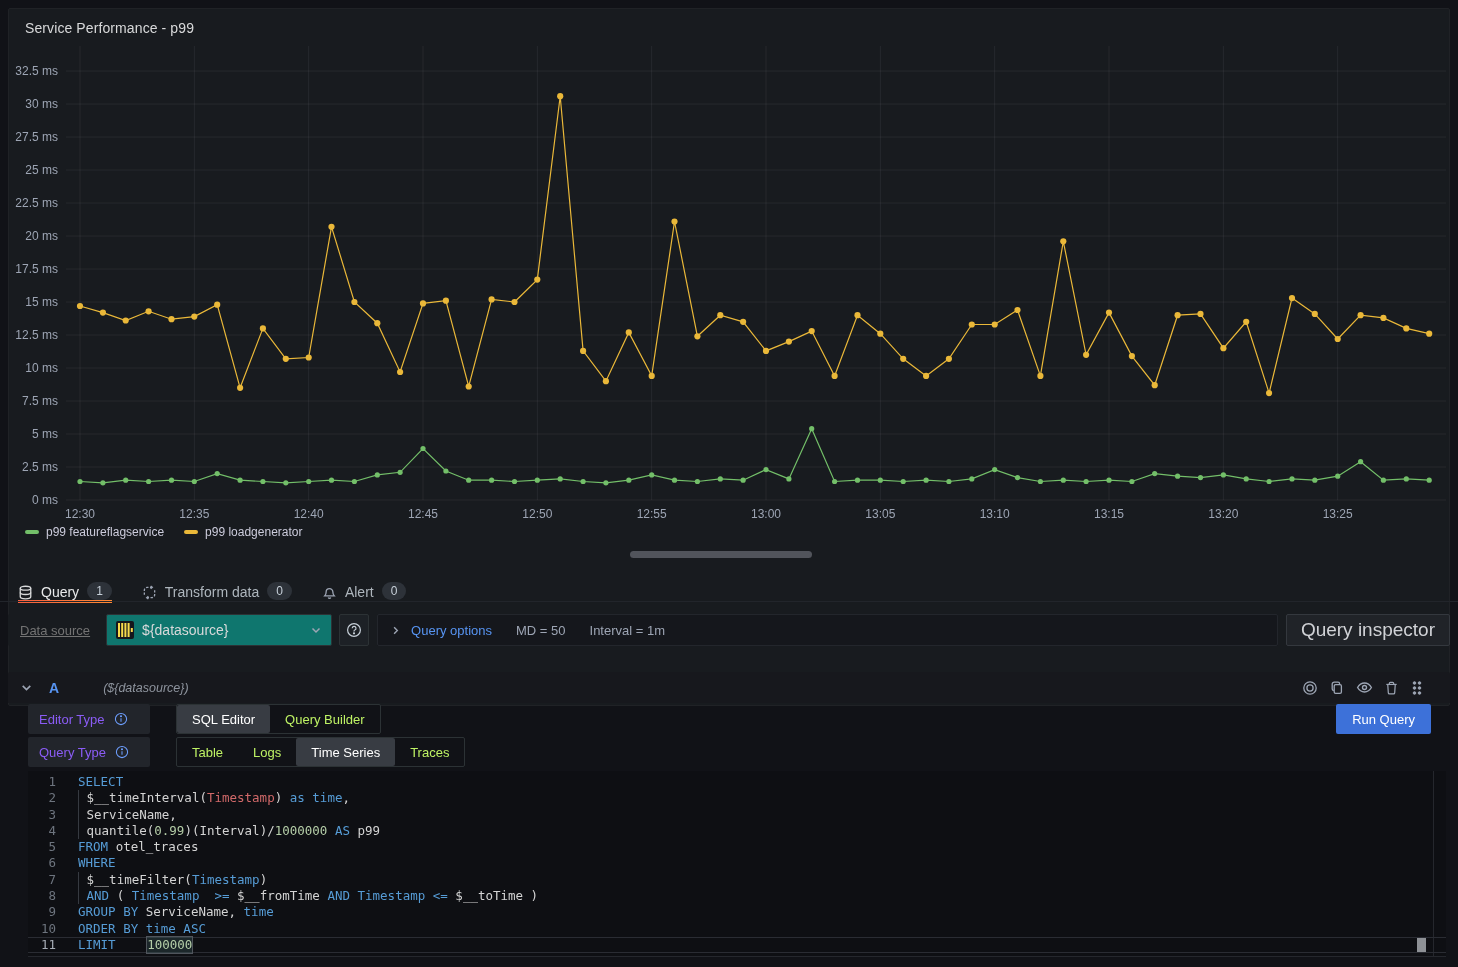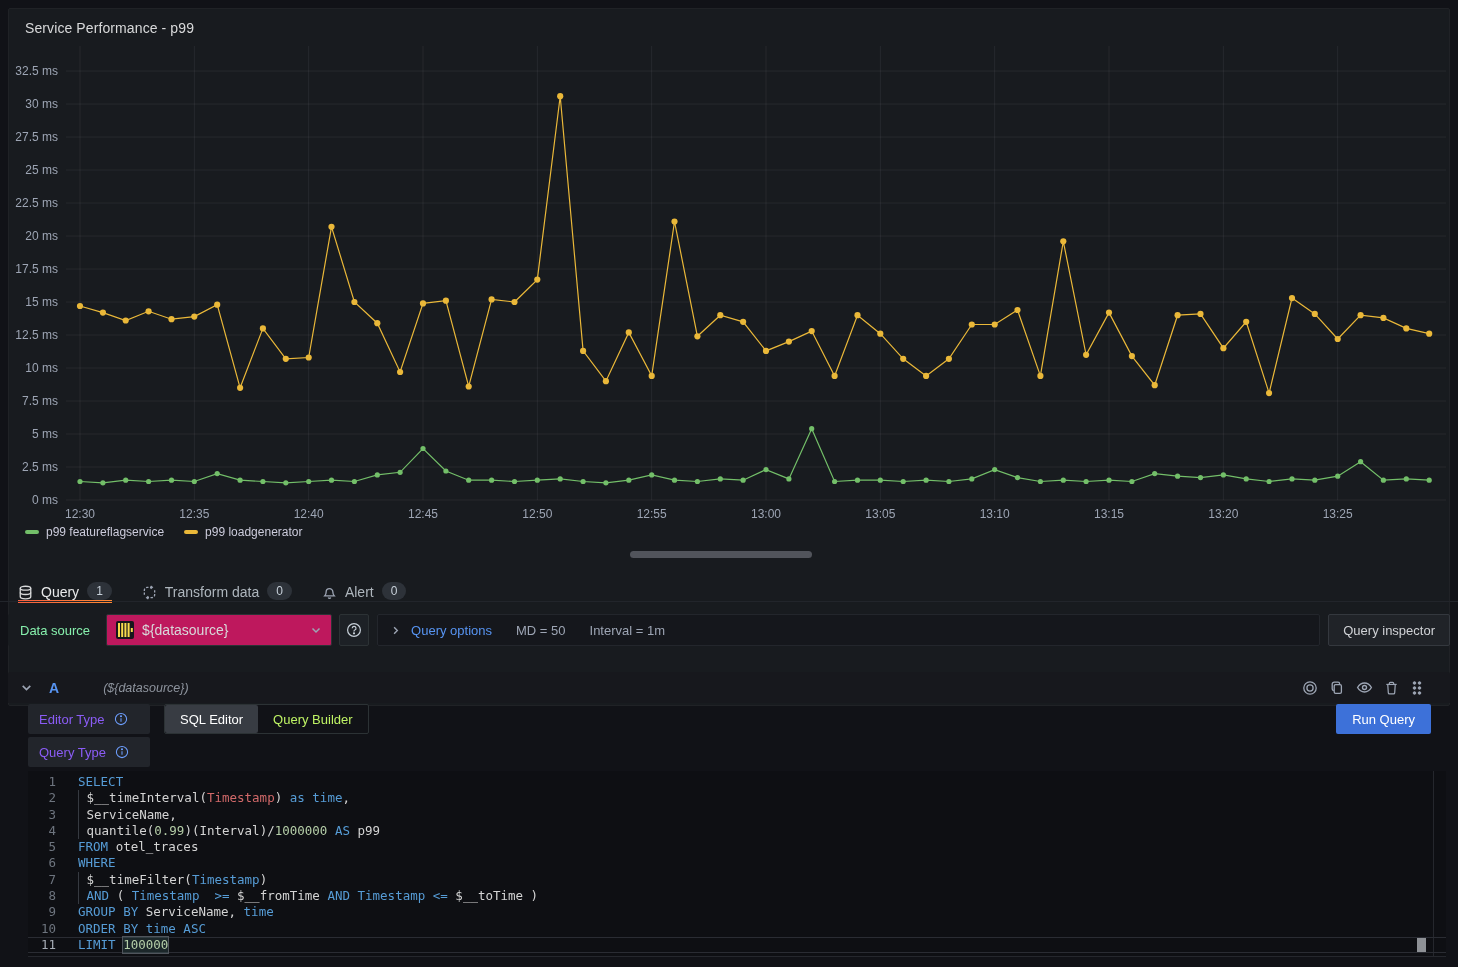--- a/index.html
+++ b/index.html
@@ -30,71 +30,71 @@
                        background:linear-gradient(90deg,#F55F3E,#FF8833); }
   .tab svg { stroke:#9DA5B4; }
   .tab.active svg { stroke:#D8D9DA; }
   .badge { background:#2D3239; color:#C7D0D9; border-radius:10px; font-size:12px;
            padding:1px 9px; line-height:16px; }
   .tab-divider { position:absolute; left:0; top:601px; width:1458px; height:1px; background:#22252B; }
 
   
   .dsrow { position:absolute; left:8px; top:613px; width:1442px; height:34px;
            display:flex; align-items:center; }
-  .ds-label { background:#181B1F; color:#86efac; font-size:13px; height:32px; display:flex;
-              align-items:center; padding:0 12px; border-radius:2px; }
-  .ds-picker { margin-left:4px; width:226px; height:32px; background:#be185d;
+  .ds-label { background:#181B1F; color:#737373; font-size:13px; height:32px; display:flex;
+              align-items:center; padding:0 12px; border-radius:2px;text-decoration:underline; }
+  .ds-picker { margin-left:4px; width:226px; height:32px; background:#0f766e;
                border:1px solid #2C3235; border-radius:2px; display:flex; align-items:center;
                padding:0 9px; gap:8px; cursor:pointer; }
   .ds-picker .val { flex:1; color:#D8D9DA; font-size:14px; }
   .ds-help { margin-left:7px; width:30px; height:32px; background:#1D2126; border:1px solid #2C3235;
              border-radius:2px; display:flex; align-items:center; justify-content:center; cursor:pointer; }
   .qo-bar { flex:1; margin-left:8px; height:32px; background:#15171C; border:1px solid #23262C;
             border-radius:2px; display:flex; align-items:center; padding:0 12px; gap:10px; }
   .qo-link { color:#5794F2; font-size:13px; font-weight:500; cursor:pointer; }
   .qo-meta { color:#9DA5B4; font-size:13px; margin-left:14px; }
   .inspector-btn { margin-left:8px; height:32px; padding:0 14px; background:#202328;
-                   border:1px solid #34383E; border-radius:2px; color:#D0D2D6; font-size:13px;
+                   border:1px solid #34383E; border-radius:2px; color:#D0D2D6; font-size:19px;
                    font-weight:500; display:flex; align-items:center; cursor:pointer; }
 
   
   .qhdr { position:absolute; left:8px; top:672px; width:1442px; height:31px; background:#17181D;
           display:flex; align-items:center; padding:0 12px; border-radius:2px 2px 0 0; }
   .qhdr .ref { color:#5794F2; font-size:14px; font-weight:700; margin-left:16px; }
   .qhdr .hint { color:#8E949E; font-size:12.5px; font-style:italic; margin-left:44px; }
   .qhdr-icons { margin-left:auto; display:flex; gap:11px; align-items:center; padding-right:14px; }
   .qhdr-icons svg { stroke:#9DA5B4; cursor:pointer; }
 
   
   .opt-row { position:absolute; left:28px; height:30px; display:flex; align-items:center; }
   .opt-row.r1 { top:704px; } .opt-row.r2 { top:737px; }
   .opt-chip { background:#22252B; height:30px; display:flex; align-items:center; gap:9px;
               padding:0 11px; border-radius:2px; width:122px; }
   .opt-chip span { color:#8b5cf6; font-size:13px; font-weight:500; }
-  .seg { margin-left:14px; display:flex; border:1px solid #2C3235; border-radius:2px;
+  .seg { margin-left:26px; display:flex; border:1px solid #2C3235; border-radius:2px;
          background:#111217; height:30px; align-items:stretch; }
   .seg-item { padding:0 15px; display:flex; align-items:center; font-size:13px; color:#bef264;
               cursor:pointer; }
   .seg-item.sel { background:#383C43; color:#FFFFFF; font-weight:500; border-radius:2px; }
   .run-btn { position:absolute; right:27px; top:704px; height:30px; padding:0 16px;
              background:#3D71D9; border:none; border-radius:2px; color:#fff; font-size:13px;
              font-weight:500; display:flex; align-items:center; cursor:pointer;
              font-family:"Liberation Sans", sans-serif; }
 
   
   .monaco { position:absolute; left:28px; top:771px; width:1418px; height:186px;
             background:#0E0F13; border-bottom:1px solid #25272D; padding-top:3px;
             font-family:"DejaVu Sans Mono", monospace; font-size:12.5px; overflow:hidden; }
   .code-line { display:flex; height:16.3px; line-height:16.3px; white-space:pre; position:relative; }
   .code-line.active { box-shadow: inset 0 1px 0 #2A2C33, inset 0 -1px 0 #2A2C33; }
   .ln { width:28px; text-align:right; color:#6D747E; margin-right:22px; flex-shrink:0; }
   .code-line.active .ln { color:#A6ACB5; }
   .g { display:inline-block; width:1px; background:#363A41; height:16.3px; }
   .k { color:#569CD6; } .i { color:#D4D4D4; } .n { color:#B5CEA8; } .r { color:#D16969; }
-  .hl { color:#B5CEA8; background:rgba(70,110,110,.25); outline:1px solid #50555C; }
+  .hl { color:#B5CEA8; background:rgba(70,110,110,.25); outline:1px solid #50555C;margin-left:24px; }
   .deco-strip { position:absolute; right:0; top:0; bottom:0; width:13px;
                 border-left:1px solid #25272D; }
   .cursor-block { position:absolute; right:20px; top:166px; width:9px; height:16px;
                   background:#8E9196; }
 </style>
 </head>
 <body>
 
 <div class="panel">
   <div class="panel-title">Service Performance - p99</div>
@@ -415,20 +415,26 @@
 
 <div class="opt-row r2">
   <div class="opt-chip">
     <span>Query Type</span>
     <svg width="14" height="14" viewBox="0 0 16 16" fill="none" stroke="#6E9FFF" stroke-width="1.2">
         <circle cx="8" cy="8" r="6.4"></circle>
         <path d="M8 7v4"></path>
         <circle cx="8" cy="4.8" r="0.6" fill="#6E9FFF"></circle>
       </svg>
   </div>
+  <div class="seg">
+    <div class="seg-item">Table</div>
+    <div class="seg-item">Logs</div>
+    <div class="seg-item sel">Time Series</div>
+    <div class="seg-item">Traces</div>
+  </div>
 </div>
 
 <div class="monaco" id="monaco">
   <div class="deco-strip"></div>
   <div class="cursor-block"></div>
 <div class="code-line"><span class="ln">1</span><span class="k">SELECT</span></div>
     <div class="code-line"><span class="ln">2</span><span class="g"></span><span class="i"> $__timeInterval(</span><span class="r">Timestamp</span><span class="i">) </span><span class="k">as</span><span class="i"> </span><span class="k">time</span><span class="i">,</span></div>
     <div class="code-line"><span class="ln">3</span><span class="g"></span><span class="i"> ServiceName,</span></div>
     <div class="code-line"><span class="ln">4</span><span class="g"></span><span class="i"> quantile(</span><span class="n">0.99</span><span class="i">)(Interval)/</span><span class="n">1000000</span><span class="i"> </span><span class="k">AS</span><span class="i"> p99</span></div>
     <div class="code-line"><span class="ln">5</span><span class="k">FROM</span><span class="i"> otel_traces</span></div>

